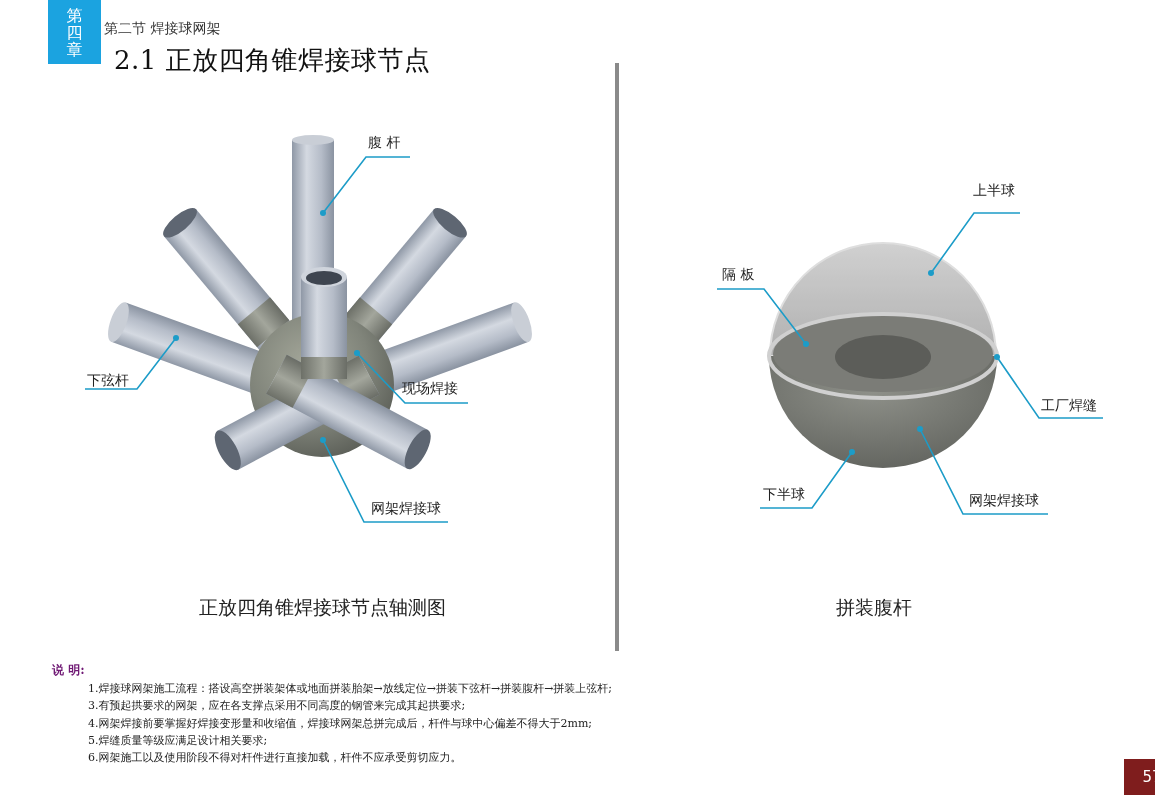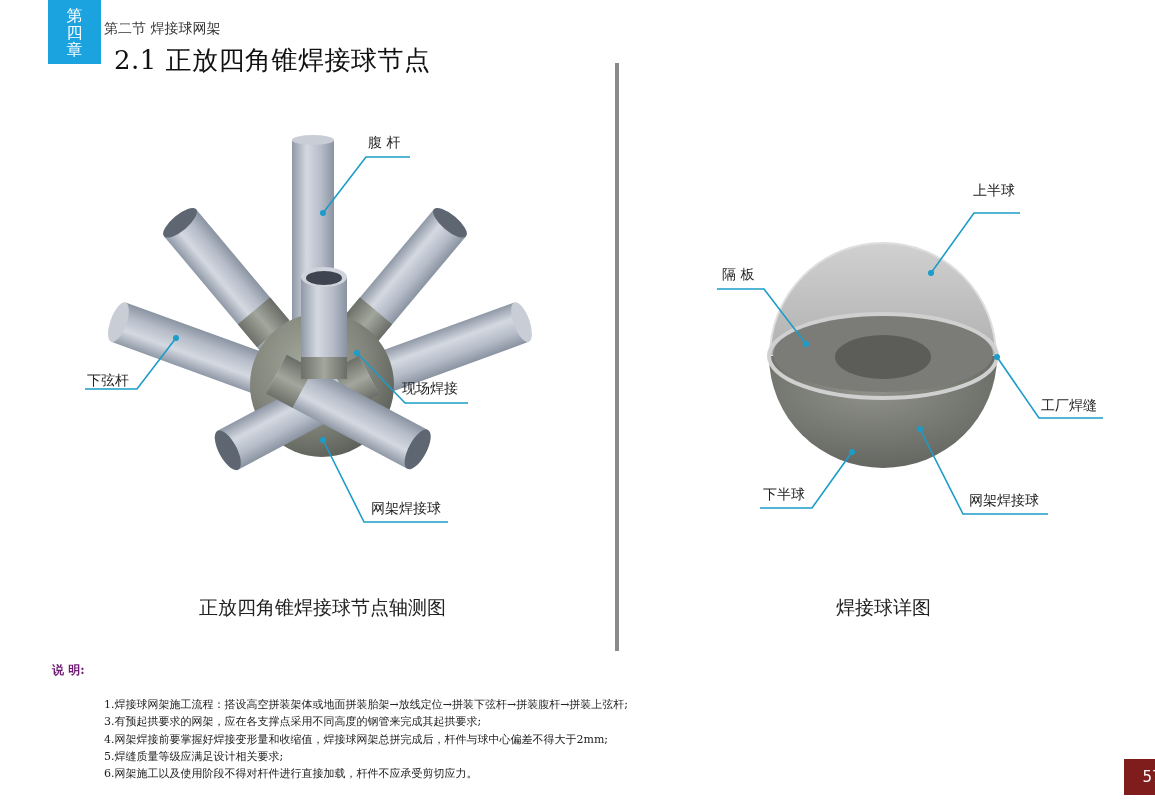--- a/index.html
+++ b/index.html
@@ -30,21 +30,21 @@
     position: absolute; font-size: 19px; color: #222; font-family: "DejaVu Sans", sans-serif;
   }
   .callout {
     position: absolute; font-size: 14px; color: #222; font-family: "DejaVu Sans", sans-serif;
     white-space: nowrap;
   }
   .notes-heading {
     position: absolute; left: 52px; top: 662px; font-size: 12px; font-weight: bold; color: #701a75;
   }
   .notes-list {
-    position: absolute; left: 88px; top: 680px; margin: 16px; padding: 0; list-style: none;
+    position: absolute; left: 88px; top: 680px; margin: 0; padding: 0; list-style: none;
     font-size: 11px; line-height: 17.3px; color: #222;
   }
   .page-number {
     position: absolute; left: 1124px; top: 759px; width: 56px; height: 36px;
     background: #7f1d1d; color: #fff; font-size: 15px;
     display: flex; align-items: center; justify-content: center;
     font-family: "DejaVu Sans", sans-serif;
   }
 </style>
 </head>
@@ -181,21 +181,21 @@
     <circle cx="920" cy="429" r="3"></circle>
   </g>
 </svg>
 
 <div class="callout" style="left:973px; top:182px;">上半球</div>
 <div class="callout" style="left:722px; top:266px;">隔  板</div>
 <div class="callout" style="left:1041px; top:397px;">工厂焊缝</div>
 <div class="callout" style="left:763px; top:486px;">下半球</div>
 <div class="callout" style="left:969px; top:492px;">网架焊接球</div>
 
-<div class="fig-caption" style="left:836px; top:595px;">焊接球详图</div>
+<div class="fig-caption" style="left:836px; top:595px;">拼装腹杆</div>
 
 <div class="notes-heading">说  明:</div>
 <ul class="notes-list">
   <li>1.焊接球网架施工流程：搭设高空拼装架体或地面拼装胎架→放线定位→拼装下弦杆→拼装腹杆→拼装上弦杆;</li>
   <li>3.有预起拱要求的网架，应在各支撑点采用不同高度的钢管来完成其起拱要求;</li>
   <li>4.网架焊接前要掌握好焊接变形量和收缩值，焊接球网架总拼完成后，杆件与球中心偏差不得大于2mm;</li>
   <li>5.焊缝质量等级应满足设计相关要求;</li>
   <li>6.网架施工以及使用阶段不得对杆件进行直接加载，杆件不应承受剪切应力。</li>
 </ul>
 

